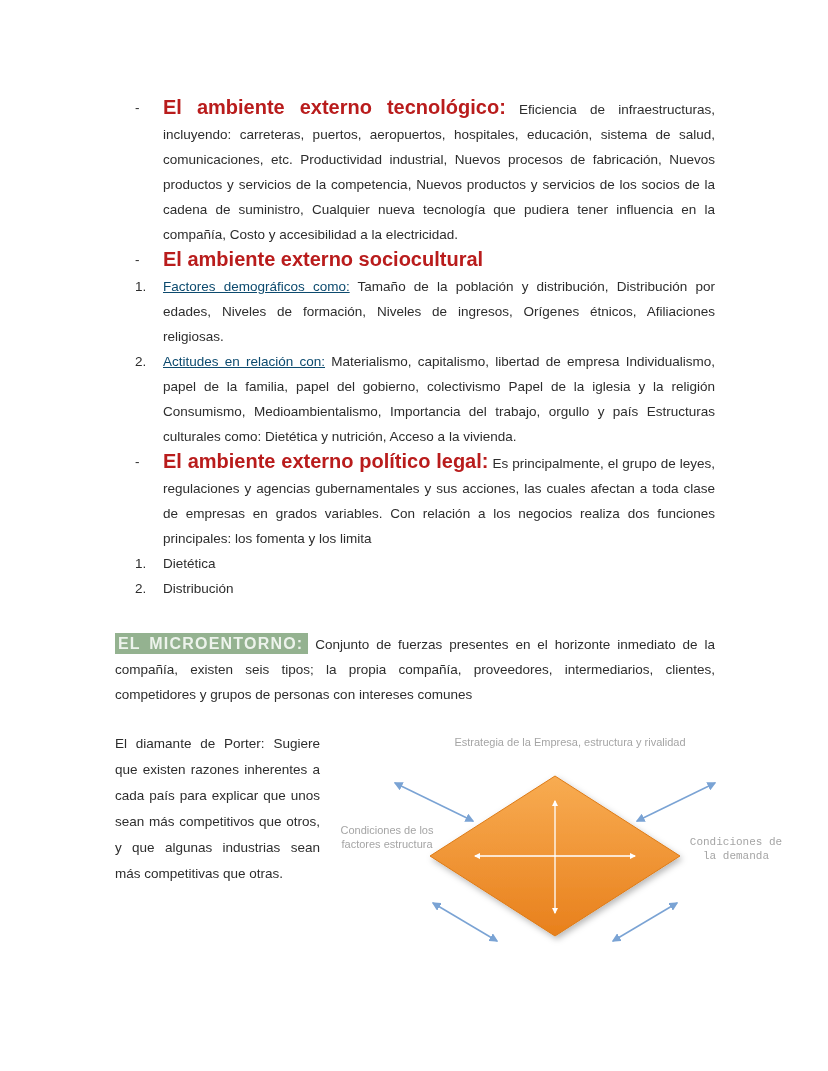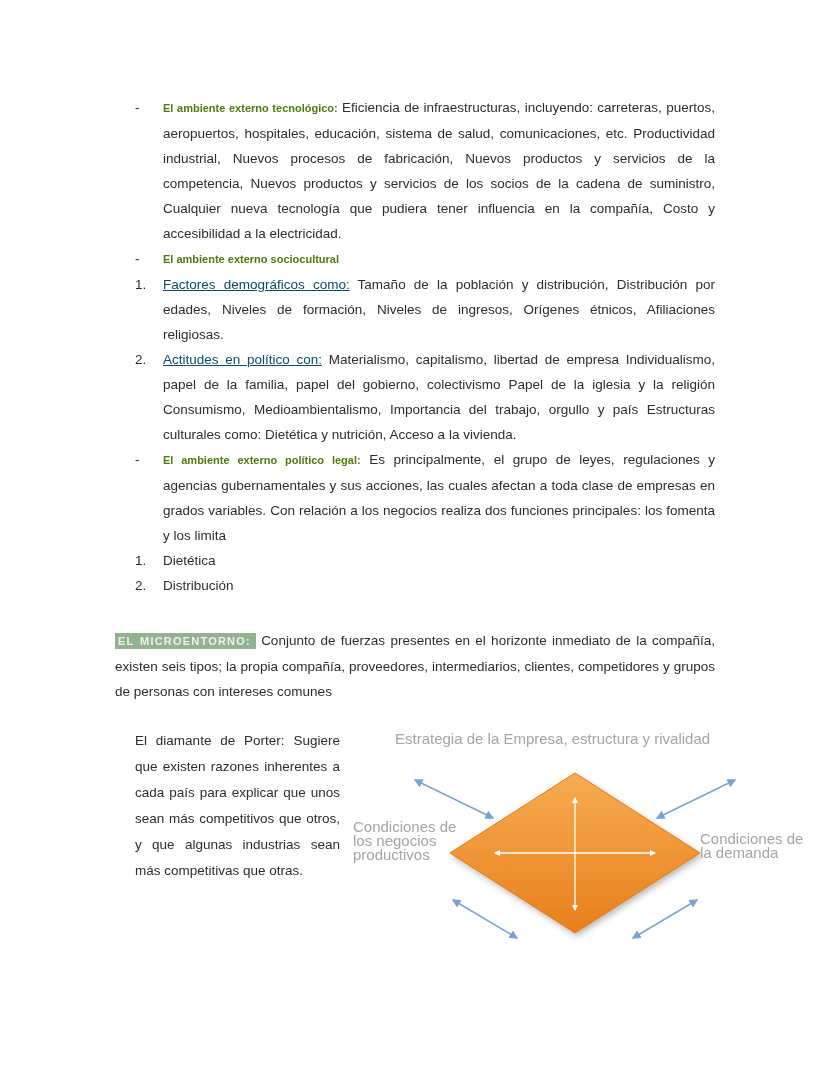--- a/index.html
+++ b/index.html
@@ -5,37 +5,37 @@
   html,body{margin:0;padding:0;background:#ffffff;}
   .page{
     position:relative;width:828px;height:1071px;background:#ffffff;overflow:hidden;
     font-family:"Liberation Sans",sans-serif;color:#2d2d2d;
   }
   .content{position:absolute;left:115px;top:95px;width:600px;}
   
   .item{display:flex;}
   .item .marker{flex:0 0 48px;box-sizing:border-box;padding-left:20px;font-size:13.5px;line-height:25px;color:#2d2d2d;}
   .item .body{flex:1 1 auto;font-size:13.5px;line-height:25px;text-align:justify;}
-  .t-bold{font-weight:bold;font-size:11px;color:#4d7c0f;}
+  .t-bold{font-weight:bold;font-size:20px;color:#b91c1c;}
   .t-underline{font-weight:normal;text-decoration:underline;color:#0c4a6e;}
   
   .micro{margin:30px 0 0 0;width:600px;font-size:13.5px;line-height:25px;text-align:justify;}
   .highlight{
-    background:#94B290;color:#EDF3EC;font-weight:bold;font-size:11px;
+    background:#94B290;color:#EDF3EC;font-weight:bold;font-size:16px;
     letter-spacing:1.2px;padding:2px 5px 2px 3px;
   }
   
-  .porter-row{margin-top:24px;display:flex;width:680px;margin-left:20px;}
+  .porter-row{margin-top:24px;display:flex;width:680px;}
   .porter-par{flex:0 0 205px;margin:0;font-size:13.5px;line-height:26px;text-align:justify;}
   .diagram{position:relative;flex:0 0 470px;width:470px;height:250px;margin-left:5px;}
   .diagram svg{position:absolute;left:0;top:0;}
-  .dlabel{position:absolute;color:#A5A5A5;font-size:15px;line-height:14px;text-align:left;}
+  .dlabel{position:absolute;color:#A5A5A5;font-size:11px;line-height:14px;text-align:center;}
   .dlabel.top{left:50px;top:4px;width:390px;}
   .dlabel.left{left:8px;top:92px;width:108px;}
-  .dlabel.right{left:355px;top:104px;width:112px;}
+  .dlabel.right{left:355px;top:104px;width:112px;font-family:Liberation Mono, monospace;}
   .dlabel.bottom{left:55px;top:222px;width:375px;}
 </style>
 </head>
 <body>
 
 <div class="page">
   <div class="content">
 
     <div>
 
@@ -59,21 +59,21 @@
         <span class="marker">1.</span>
         <div class="body">
           <span class="t-underline">Factores demográficos como:</span>
           <span>Tamaño de la población y distribución, Distribución por edades, Niveles de formación, Niveles de ingresos, Orígenes étnicos, Afiliaciones religiosas.</span>
         </div>
       </div>
 
       <div class="item">
         <span class="marker">2.</span>
         <div class="body">
-          <span class="t-underline">Actitudes en político con:</span>
+          <span class="t-underline">Actitudes en relación con:</span>
           <span>Materialismo, capitalismo, libertad de empresa Individualismo, papel de la familia, papel del gobierno, colectivismo Papel de la iglesia y la religión Consumismo, Medioambientalismo, Importancia del trabajo, orgullo y país Estructuras culturales como: Dietética y nutrición, Acceso a la vivienda.</span>
         </div>
       </div>
 
       <div class="item">
         <span class="marker">-</span>
         <div class="body">
           <span class="t-bold">El ambiente externo político legal:</span>
           <span>Es principalmente, el grupo de leyes, regulaciones y agencias gubernamentales y sus acciones, las cuales afectan a toda clase de empresas en grados variables. Con relación a los negocios realiza dos funciones principales: los fomenta y los limita</span>
         </div>
@@ -126,19 +126,19 @@
           <line x1="230" y1="70" x2="230" y2="182" stroke="#ffffff" stroke-width="1.3" marker-start="url(#mw)" marker-end="url(#mw)"></line>
           <line x1="150" y1="125" x2="310" y2="125" stroke="#ffffff" stroke-width="1.3" marker-start="url(#mw)" marker-end="url(#mw)"></line>
 
           <line x1="70" y1="52" x2="148" y2="90" stroke="#7AA3D4" stroke-width="1.5" marker-start="url(#mb)" marker-end="url(#mb)"></line>
           <line x1="312" y1="90" x2="390" y2="52" stroke="#7AA3D4" stroke-width="1.5" marker-start="url(#mb)" marker-end="url(#mb)"></line>
           <line x1="108" y1="172" x2="172" y2="210" stroke="#7AA3D4" stroke-width="1.5" marker-start="url(#mb)" marker-end="url(#mb)"></line>
           <line x1="288" y1="210" x2="352" y2="172" stroke="#7AA3D4" stroke-width="1.5" marker-start="url(#mb)" marker-end="url(#mb)"></line>
         </svg>
 
         <div class="dlabel top">Estrategia de la Empresa, estructura y rivalidad</div>
-        <div class="dlabel left">Condiciones de los negocios productivos</div>
+        <div class="dlabel left">Condiciones de los factores estructura</div>
         <div class="dlabel right">Condiciones de la demanda</div>
       </div>
     </div>
 
   </div>
 </div>
 
 </body></html>

